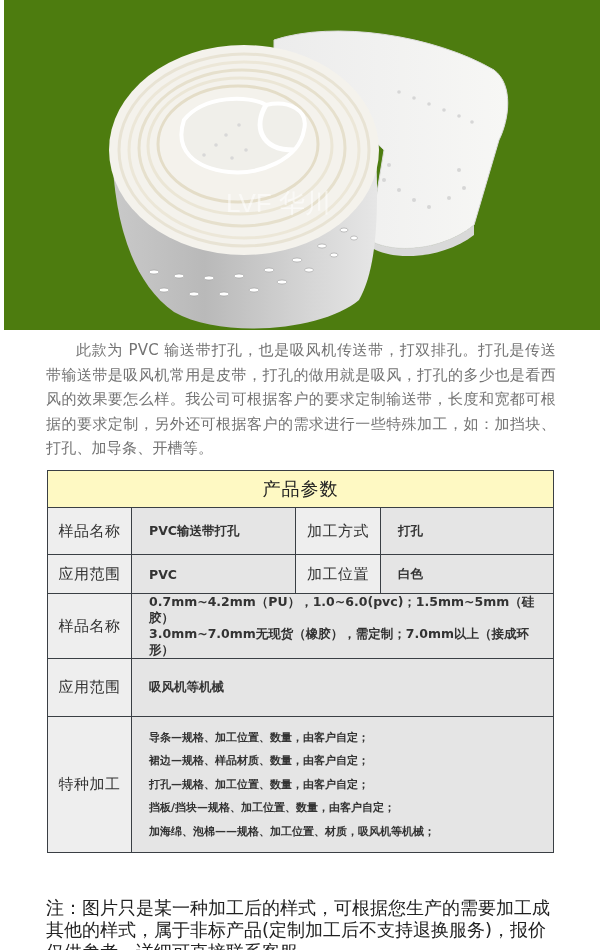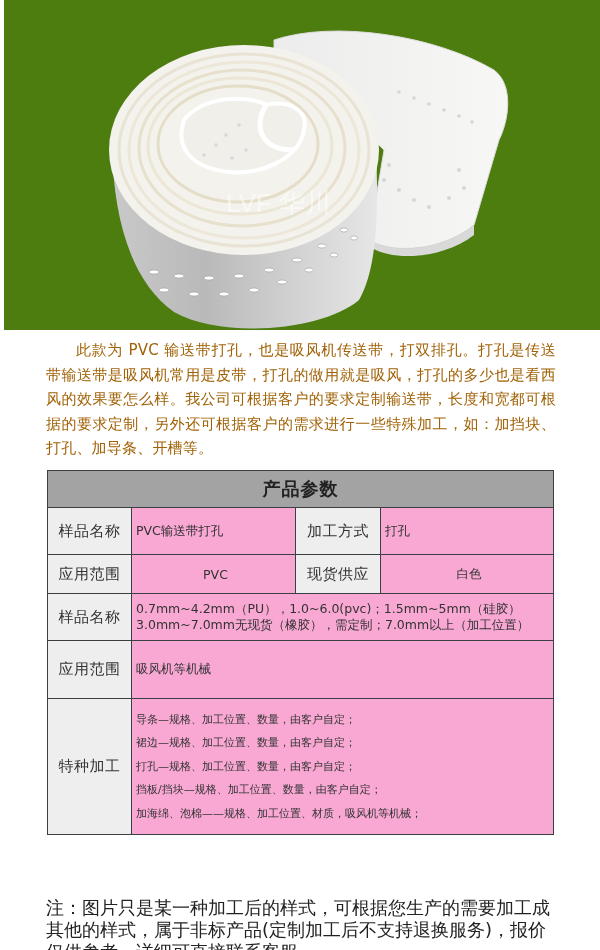--- a/index.html
+++ b/index.html
@@ -1,33 +1,33 @@
 <!DOCTYPE html>
 <html><head>
   <meta charset="utf-8">
   <style>
     html, body { margin: 0; padding: 0; background: #ffffff; }
     body { width: 600px; height: 950px; position: relative; overflow: hidden;
            font-family: "DejaVu Sans", "Liberation Sans", sans-serif; color: #222; }
     .hero { position: absolute; left: 4px; top: 0; width: 600px; height: 330px; background: #4d7c0f; }
     .hero svg { display: block; }
     .intro { position: absolute; left: 46px; top: 338px; width: 510px;
-             font-size: 15px; line-height: 24.5px; color: #a16207; letter-spacing: 0.2px; }
+             font-size: 15px; line-height: 24.5px; color: #737373; letter-spacing: 0.2px; }
     .intro p { margin: 0; text-indent: 2em; text-align: justify; }
 
     .params { position: absolute; left: 47px; top: 470px; width: 506px;
               border-collapse: collapse; table-layout: fixed; }
     .params td, .params th { border: 1.5px solid #3a3f44; padding: 0; }
-    .params th.title { height: 36px; font-size: 18px; font-weight: bold; color: #222;
-                       text-align: center; background: #a3a3a3; letter-spacing: 1px; }
+    .params th.title { height: 36px; font-size: 18px; font-weight: normal; color: #222;
+                       text-align: center; background: #fef9c3; letter-spacing: 1px; }
     .params td.lbl { background: #eeeeee; text-align: center; font-size: 15px; color: #333;
                      letter-spacing: 0.5px; }
-    .params td.val { background: #f9a8d4; font-size: 12.5px; color: #333; padding-left: 4px; }
+    .params td.val { background: #e5e5e5; font-size: 12.5px; color: #333; padding-left: 17px; font-weight: bold; }
     .r1 td { height: 46px; margin-top: 40px; }
-    .r2 td { height: 38px; text-align: center; }
+    .r2 td { height: 38px; }
     .r3 td { height: 46px; }
     .r4 td { height: 57px; margin-top: 14px; }
     .r5 td { height: 135px; }
     .r6 td { height: 49px; }
     .thick { line-height: 16px; font-size: 12.5px; }
     .special-line { line-height: 23.5px; font-size: 11px; }
     .note { position: absolute; left: 46px; top: 897px; width: 512px;
             font-size: 18px; line-height: 22px; color: #222; }
     .note p { margin: 0; }
     .wm { font-family: "Liberation Sans", sans-serif; }
@@ -130,39 +130,39 @@
   </tr>
   <tr class="r1">
     <td class="lbl">样品名称</td>
     <td class="val">PVC输送带打孔</td>
     <td class="lbl">加工方式</td>
     <td class="val">打孔</td>
   </tr>
   <tr class="r2">
     <td class="lbl">应用范围</td>
     <td class="val">PVC</td>
-    <td class="lbl">现货供应</td>
+    <td class="lbl">加工位置</td>
     <td class="val">白色</td>
   </tr>
   <tr class="r3">
     <td class="lbl">样品名称</td>
     <td class="val thick" colspan="3">
       <div>0.7mm~4.2mm（PU），1.0~6.0(pvc)；1.5mm~5mm（硅胶）</div>
-      <div>3.0mm~7.0mm无现货（橡胶），需定制；7.0mm以上（加工位置）</div>
+      <div>3.0mm~7.0mm无现货（橡胶），需定制；7.0mm以上（接成环形）</div>
     </td>
   </tr>
   <tr class="r4">
     <td class="lbl">应用范围</td>
     <td class="val" colspan="3">吸风机等机械</td>
   </tr>
   <tr class="r5">
     <td class="lbl">特种加工</td>
     <td class="val" colspan="3">
       <div class="special-line">导条—规格、加工位置、数量，由客户自定；</div>
-      <div class="special-line">裙边—规格、加工位置、数量，由客户自定；</div>
+      <div class="special-line">裙边—规格、样品材质、数量，由客户自定；</div>
       <div class="special-line">打孔—规格、加工位置、数量，由客户自定；</div>
       <div class="special-line">挡板/挡块—规格、加工位置、数量，由客户自定；</div>
       <div class="special-line">加海绵、泡棉——规格、加工位置、材质，吸风机等机械；</div>
     </td>
   </tr>
 </tbody>
   </table>
 
 <div class="note">
   <p>注：图片只是某一种加工后的样式，可根据您生产的需要加工成其他的样式，属于非标产品(定制加工后不支持退换服务)，报价仅供参考，详细可直接联系客服。</p>

